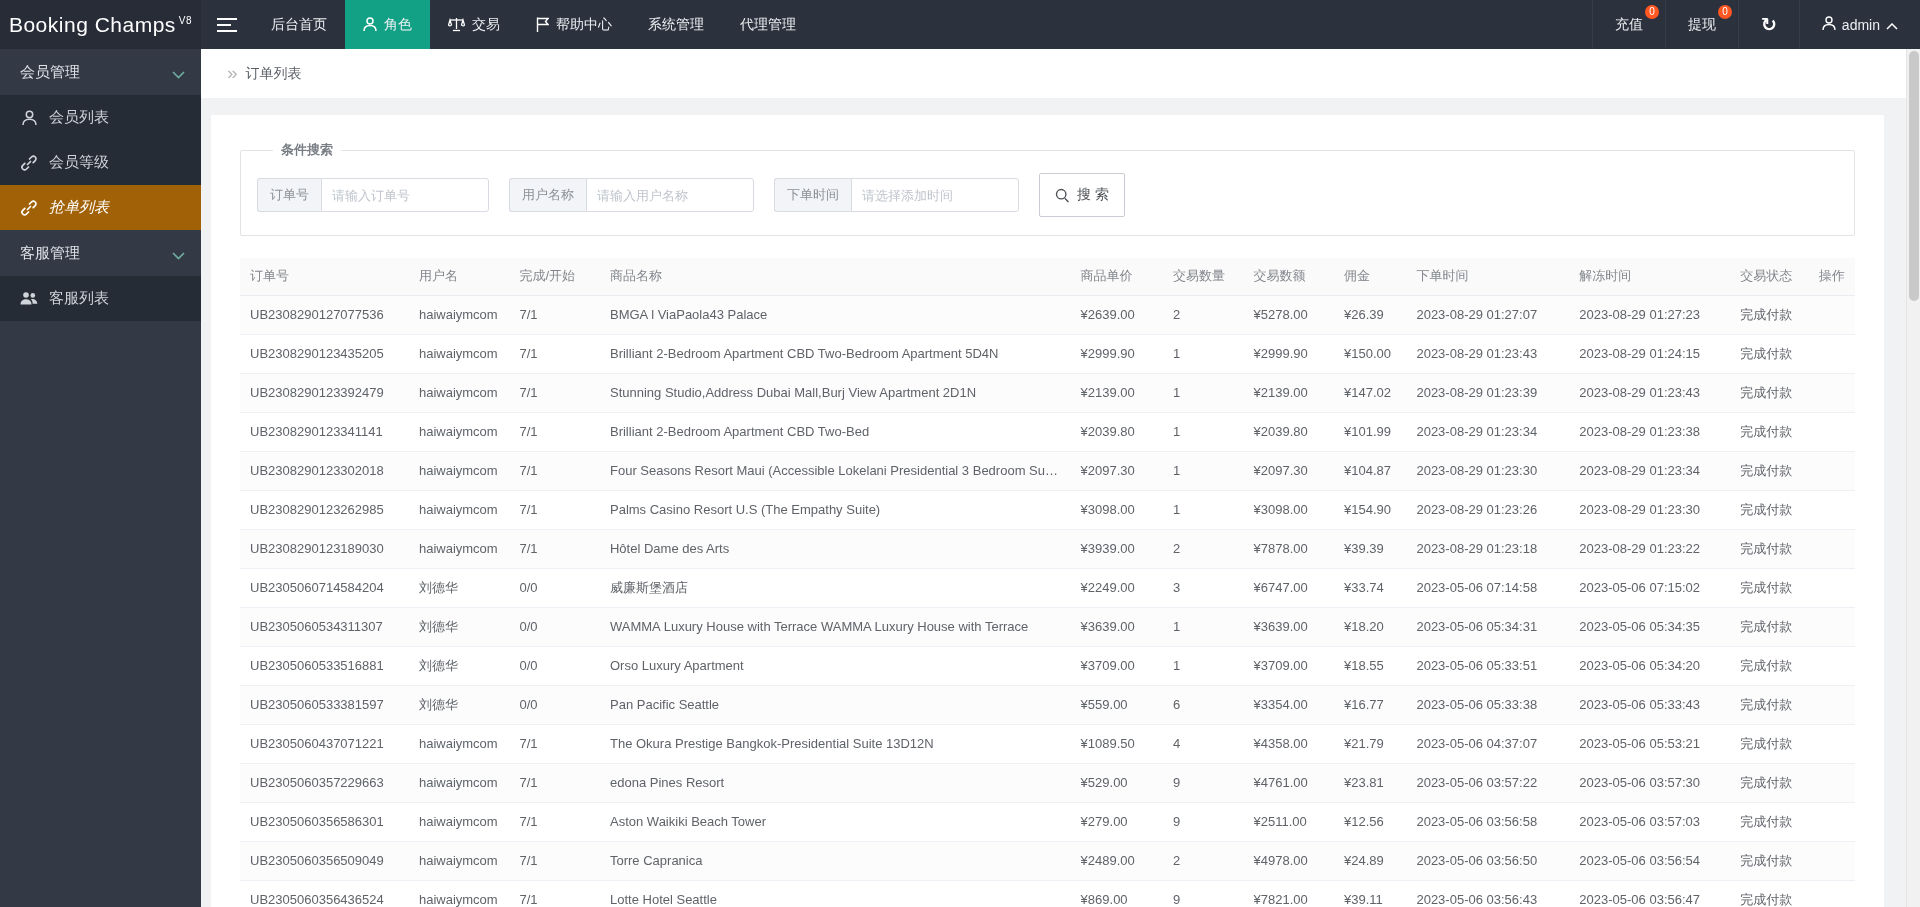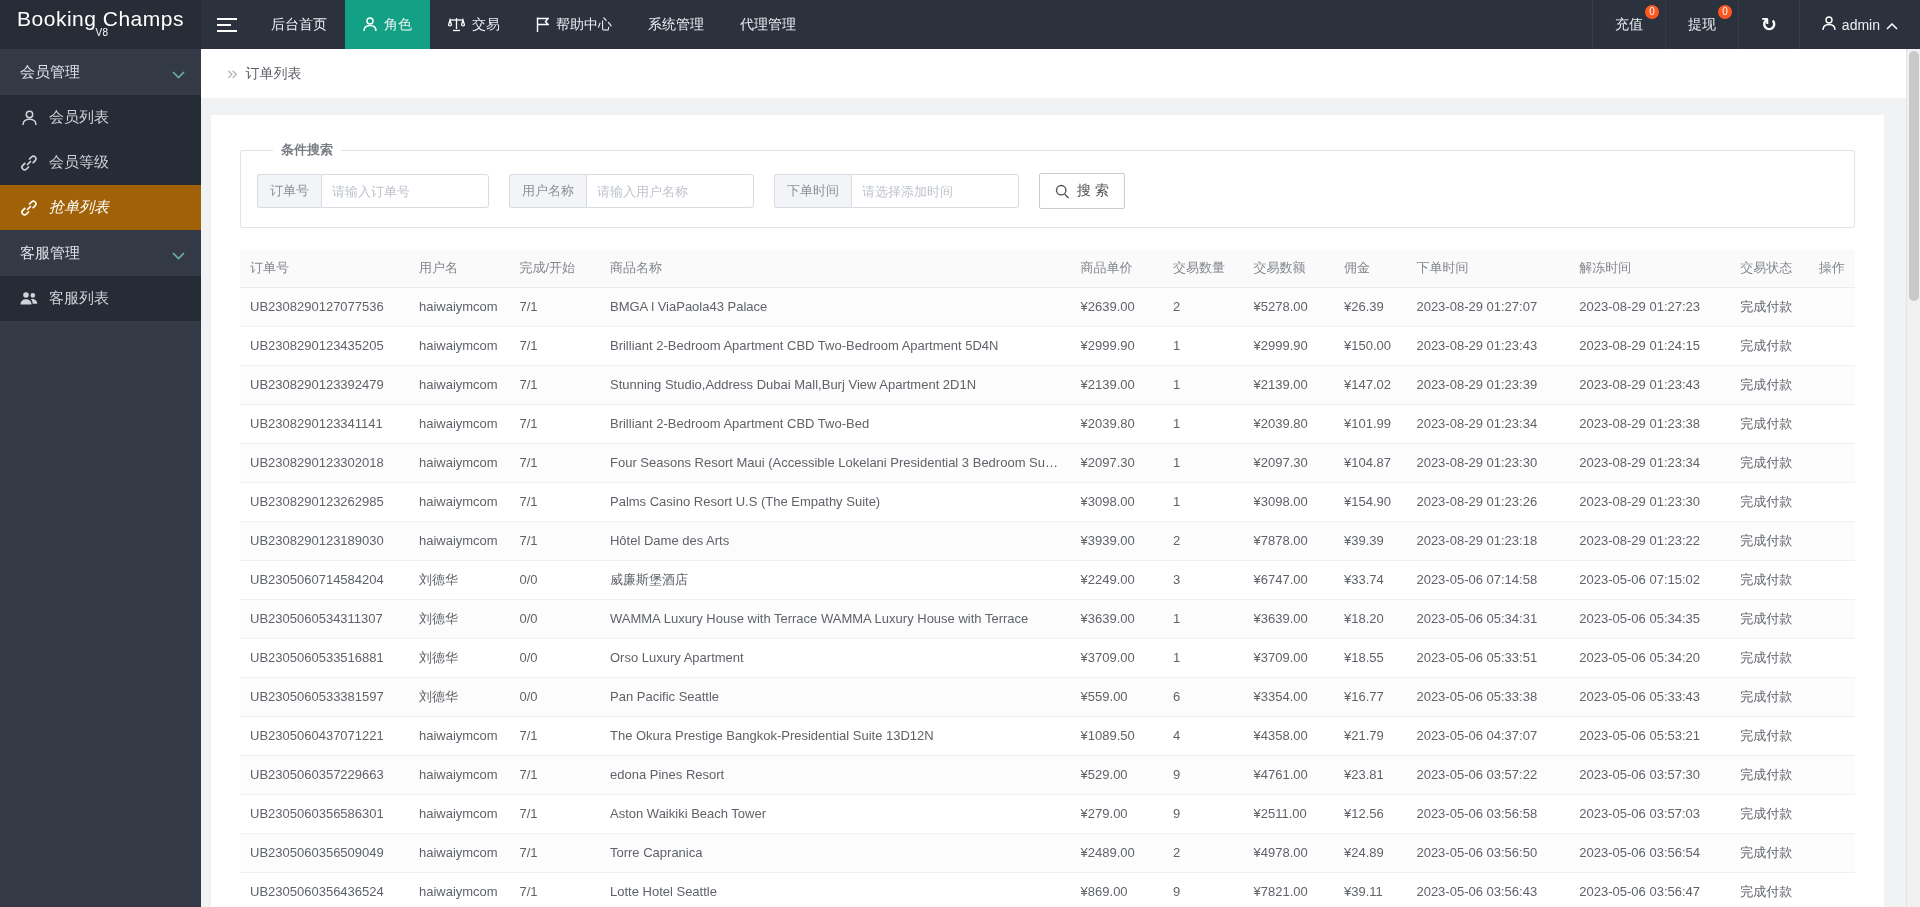--- a/index.html
+++ b/index.html
@@ -2,21 +2,21 @@
 <html><head>
 <meta charset="utf-8">
 <style>
   * { margin:0; padding:0; box-sizing:border-box; }
   html,body { width:1920px; height:907px; overflow:hidden; }
   body { font-family:"Liberation Sans","DejaVu Sans",sans-serif; background:#f0f2f3; }
   #app { position:relative; width:1920px; height:907px; overflow:hidden; }
 
   
   .topbar { position:absolute; top:0; left:0; width:1920px; height:49px; background:#2b313d; display:flex; align-items:stretch; z-index:30; }
-  .logo { width:201px; background:#272c37; color:#fff; display:flex; align-items:center; justify-content:center; font-size:21px; letter-spacing:.5px; white-space:nowrap;flex-direction:column; }
+  .logo { width:201px; background:#272c37; color:#fff; display:flex; align-items:center; justify-content:center; font-size:21px; letter-spacing:.5px; white-space:nowrap; }
   .logo sup { font-size:10px; margin-left:3px; transform:translateY(-4px); }
   .hamburger { width:52px; display:flex; align-items:center; justify-content:center; cursor:pointer; }
   .hamburger svg { display:block; }
   .nav-item { display:flex; align-items:center; gap:7px; padding:0 18px; color:#ecf0f3; font-size:14px; cursor:pointer; white-space:nowrap; }
   .nav-item.active { background:#13a185; }
   .nav-item .ico { display:flex; align-items:center; }
   .top-right { margin-left:auto; display:flex; align-items:stretch; }
   .tr-item { position:relative; display:flex; align-items:center; gap:6px; padding:0 22px; color:#ecf0f3; font-size:14px; cursor:pointer; border-left:1px solid rgba(255,255,255,0.06); }
   .badge { position:absolute; top:5px; right:6px; background:#ff5722; color:#fff; font-size:10px; line-height:14px; min-width:14px; height:14px; border-radius:8px; text-align:center; padding:0 3px; }
   .refresh { font-size:19px; font-weight:bold; color:#fff; }
@@ -39,21 +39,21 @@
   .card { margin:17px 22px 0 10px; background:#fff; padding:26px 29px 20px 29px; min-height:780px; }
 
   
   fieldset.search { border:1px solid #e3e3e3; border-radius:2px; padding:14px 16px 18px 16px; margin-bottom:22px; }
   fieldset.search legend { color:#787d84; font-size:13px; padding:0 8px; margin-left:16px;font-weight:bold; }
   .search-row { display:flex; align-items:center; gap:20px; }
   .fgroup { display:inline-flex; align-items:stretch; height:34px; }
   .fgroup .flabel { background:#f2f4f7; border:1px solid #d8dbe2; border-right:none; border-radius:3px 0 0 3px; color:#8b9097; font-size:13px; display:flex; align-items:center; padding:0 12px; white-space:nowrap; }
   .fgroup input { width:168px; border:1px solid #d8dbe2; border-radius:0 3px 3px 0; padding:0 10px; font-size:13px; color:#606266; outline:none; font-family:inherit; }
   .fgroup input::placeholder { color:#bfc4cc; }
-  .search-btn { height:36px; display:inline-flex; align-items:center; gap:7px; padding:0 15px; background:#fff; border:1px solid #c9ccd2; border-radius:2px; color:#4e5256; font-size:14px; cursor:pointer; font-family:inherit; }
+  .search-btn { height:44px; display:inline-flex; align-items:center; gap:7px; padding:0 15px; background:#fff; border:1px solid #c9ccd2; border-radius:2px; color:#4e5256; font-size:14px; cursor:pointer; font-family:inherit; }
 
   
   table.orders { width:100%; border-collapse:collapse; table-layout:fixed; font-size:13px; }
   table.orders th { background:#fafafa; color:#82868c; font-weight:400; text-align:left; height:37px; padding:0 10px; border-bottom:1px solid #e9ecf0; white-space:nowrap; overflow:hidden; }
   table.orders td { color:#5f6368; height:39px; padding:0 10px; border-bottom:1px solid #edf0f4; white-space:nowrap; overflow:hidden; text-overflow:ellipsis; }
   table.orders tr:nth-child(odd) td { background:#fcfcfd; }
 
   
   .scrollbar { position:absolute; top:49px; right:0; width:14px; height:858px; background:#f1f1f1; border-left:1px solid #e4e4e4; z-index:40; }
   .scroll-thumb { position:absolute; top:2px; left:2px; width:10px; height:250px; background:#c9c9c9; border-radius:5px; }

